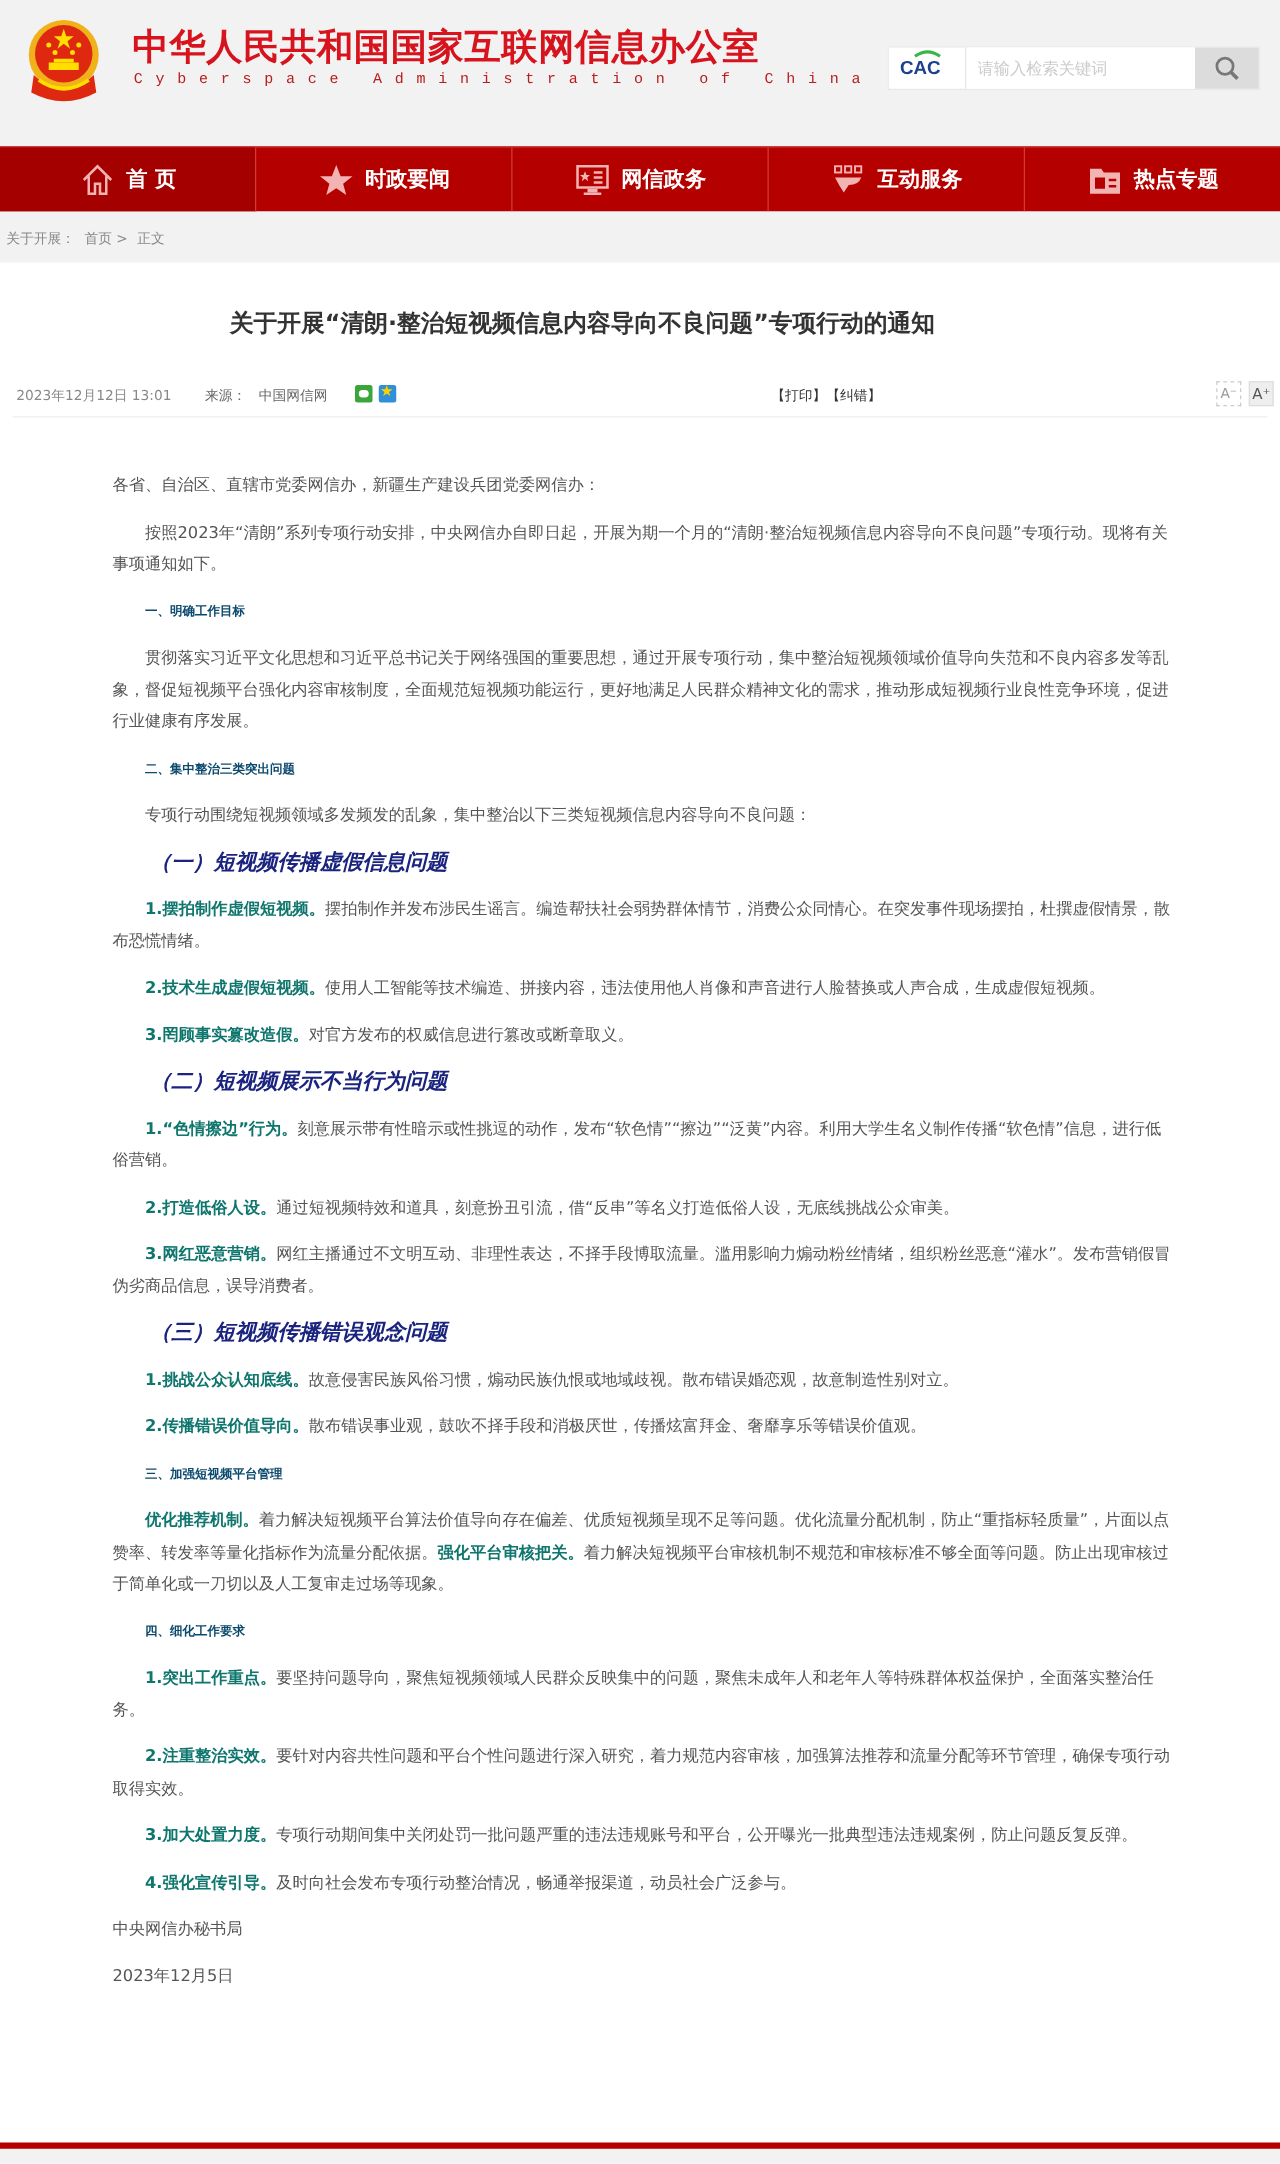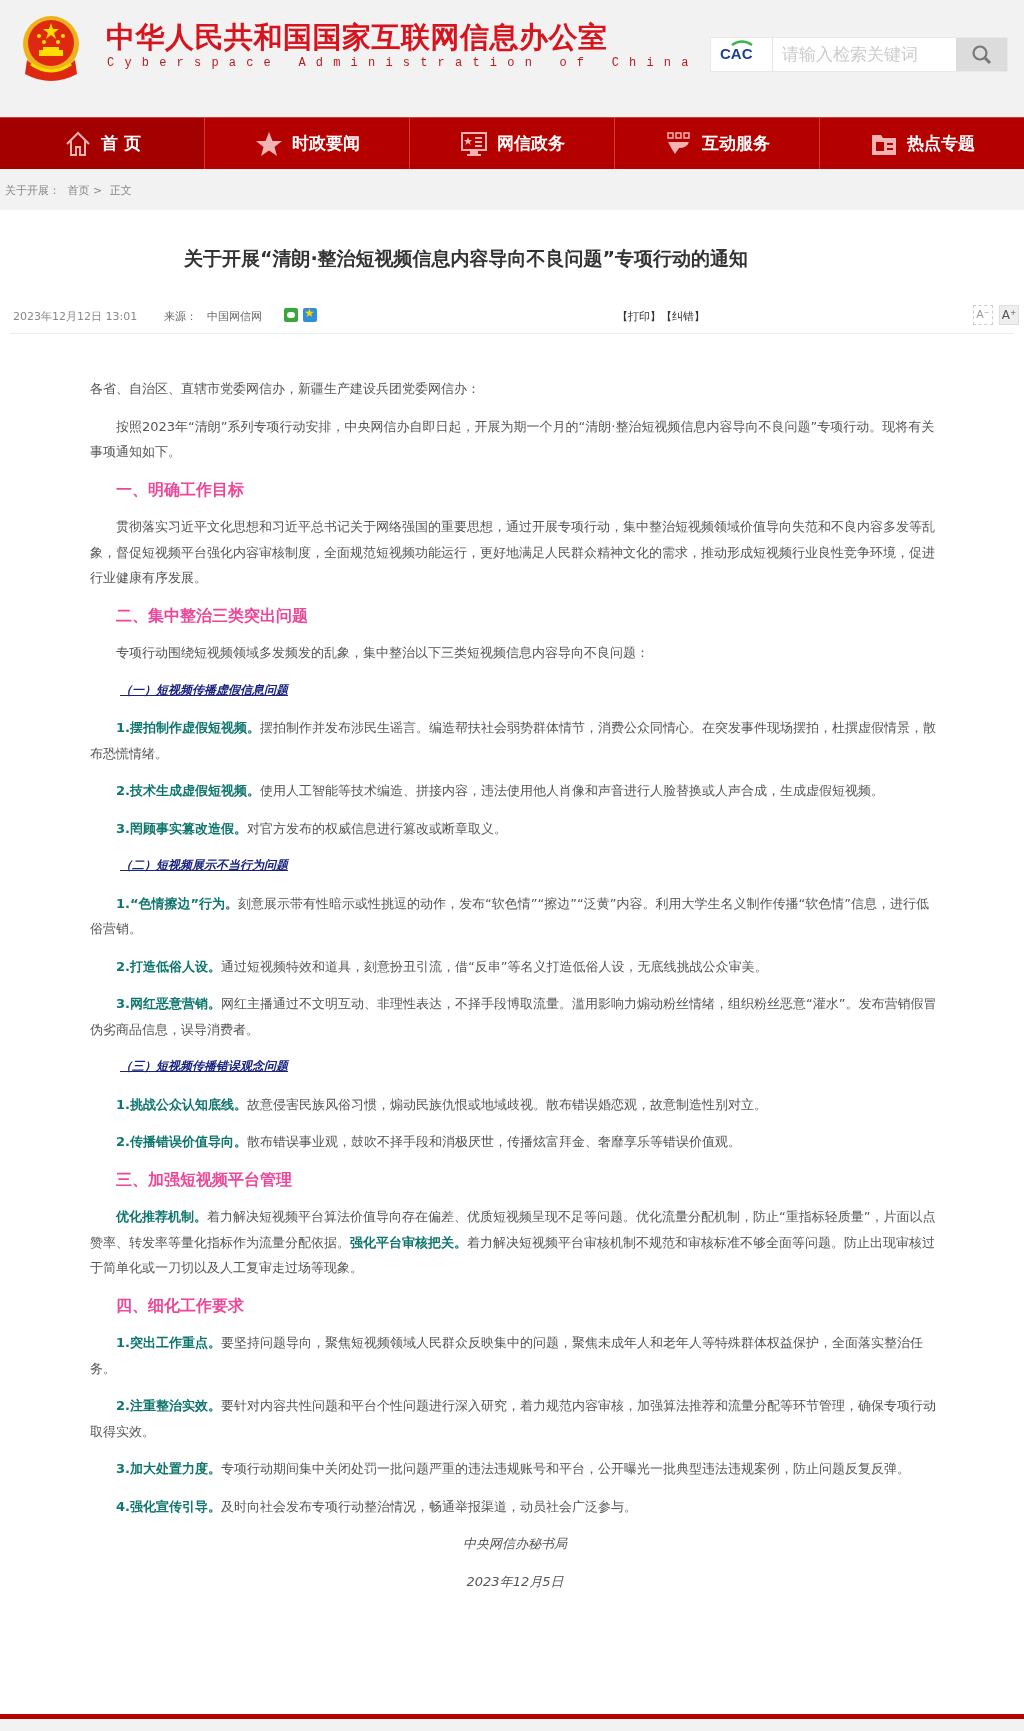--- a/index.html
+++ b/index.html
@@ -3,21 +3,21 @@
 <meta charset="utf-8">
 <style>
   * { box-sizing: border-box; margin: 0; padding: 0; }
   body { width: 1024px; height: 1731px; background: #f2f2f2; font-family: "DejaVu Sans", "Liberation Sans", sans-serif; color: #333; overflow: hidden; position: relative; }
   .header { position: absolute; left: 0; top: 0; width: 1024px; height: 117px; background: #f2f2f2; }
   .emblem { position: absolute; left: 19px; top: 14px; width: 64px; height: 72px; }
   .site-title { position: absolute; left: 106px; top: 18px; font-size: 29px; font-weight: bold; color: #d7141d; letter-spacing: 0.5px; white-space: nowrap; }
   .site-subtitle { position: absolute; left: 107px; top: 56px; font-size: 12px; color: #b91c1c; letter-spacing: 10.2px; white-space: nowrap; font-family: Liberation Mono, monospace; }
   .search-box { position: absolute; left: 710px; top: 37px; width: 298px; height: 35px; background: #fff; border: 1px solid #e8e8e8; }
   .cac-logo { position: absolute; left: 0; top: 0; width: 62px; height: 33px; border-right: 1px solid #e6e6e6; display: flex; align-items: flex-start; justify-content: center; }
-  .search-input { position: absolute; left: 63px; top: 0; width: 182px; height: 33px; border: none; outline: none; padding-left: 8px; font-size: 17px; color: #333; background: #fff; }
+  .search-input { position: absolute; left: 63px; top: 0; width: 182px; height: 33px; border: none; outline: none; padding-left: 8px; font-size: 13px; color: #333; background: #fff; }
   .search-input::placeholder { color: #ccc; }
   .search-btn { position: absolute; right: 0; top: 0; width: 51px; height: 33px; background: #dcdcdc; display: flex; align-items: center; justify-content: center; cursor: pointer; }
   .nav { position: absolute; left: 0; top: 117px; width: 1024px; height: 52px; background: #b50000; display: flex; border-top: 1px solid #d04040; }
   .nav-item { flex: 1; display: flex; align-items: center; justify-content: center; color: #fff; font-size: 17px; font-weight: bold; border-right: 1px solid #d23a3a; cursor: pointer; gap: 8px; }
   .nav-item:last-child { border-right: none; }
   .nav-item.active { background: #a50000; }
   .nav-item .ico { width: 30px; height: 30px; display: flex; align-items: center; justify-content: center; }
   .breadcrumb { position: absolute; left: 5px; top: 183px; font-size: 11px; color: #888; }
   .breadcrumb span { margin-right: 4px; }
   .breadcrumb a { color: #888; text-decoration: none; }
@@ -32,24 +32,24 @@
   .share-qz::after { content: "★"; position: absolute; left: 1px; top: -2px; font-size: 12px; color: #ffd200; }
   .share-wx::after { content: ""; position: absolute; left: 3px; top: 4px; width: 8px; height: 6px; background: #fff; border-radius: 3px; }
   .print-links { position: absolute; left: 604px; top: 4px; color: #333; }
   .print-links span { cursor: pointer; }
   .font-small { position: absolute; left: 960px; top: 0; width: 20px; height: 20px; border: 1px dashed #ccc; font-size: 11px; color: #999; text-align: center; line-height: 18px; cursor: pointer; }
   .font-large { position: absolute; left: 986px; top: 0; width: 20px; height: 20px; background: #eee; border: 1px solid #ddd; font-size: 12px; color: #555; text-align: center; line-height: 18px; cursor: pointer; }
   .meta-line { position: absolute; left: 10px; top: 123px; width: 1004px; height: 1px; background: #eee; }
   .content { position: absolute; left: 90px; top: 166px; width: 850px; font-size: 13px; line-height: 25.5px; color: #555; }
   .content p { margin-bottom: 12px; }
   .indent { text-indent: 26px; }
-  .h1 { color: #ec4899; font-weight: bold; text-indent: 26px; margin-bottom: 12px; font-size: 16px; }
-  .h2 { color: #1a237e; font-weight: bold; font-style: italic; text-indent: 30px; font-size: 12px; margin-bottom: 12px; font-family: "DejaVu Serif", serif; text-decoration: underline; }
+  .h1 { color: #0c4a6e; font-weight: bold; text-indent: 26px; margin-bottom: 12px; font-size: 10px; }
+  .h2 { color: #1a237e; font-weight: bold; font-style: italic; text-indent: 30px; font-size: 17px; margin-bottom: 12px; font-family: "DejaVu Serif", serif; }
   .content b { color: #0f766e; }
-  .sign { text-align: center; margin-top: 4px; font-style: italic; }
+  .sign { text-align: left; margin-top: 4px; }
   .footer-line { position: absolute; left: 0; top: 1714px; width: 1024px; height: 5px; background: #b50000; }
 </style>
 </head>
 <body>
 
 <div class="header">
   <svg class="emblem" viewBox="0 0 64 72">
     <circle cx="32" cy="30" r="28" fill="#f0b21a"></circle>
     <circle cx="32" cy="29" r="23" fill="#de2910"></circle>
     <polygon points="32,9 34,15 40,15 35,19 37,25 32,21 27,25 29,19 24,15 30,15" fill="#ffde00"></polygon>

